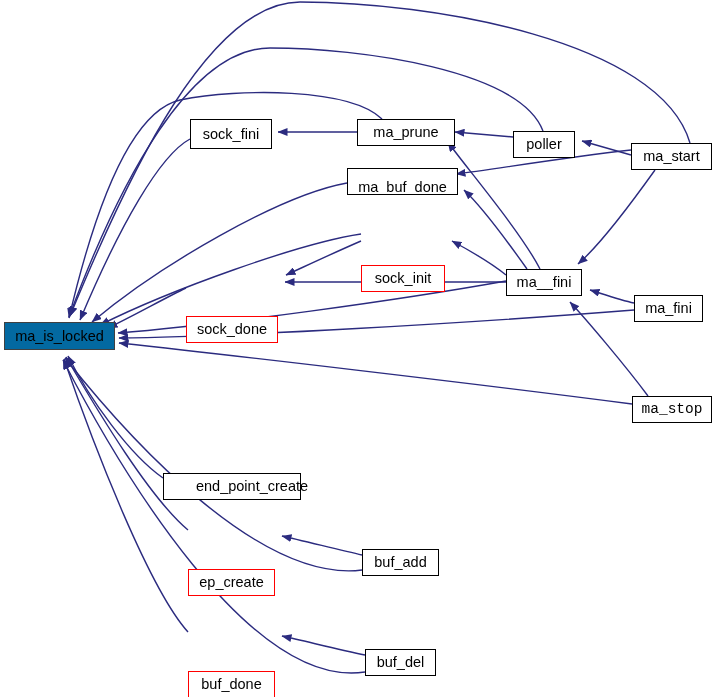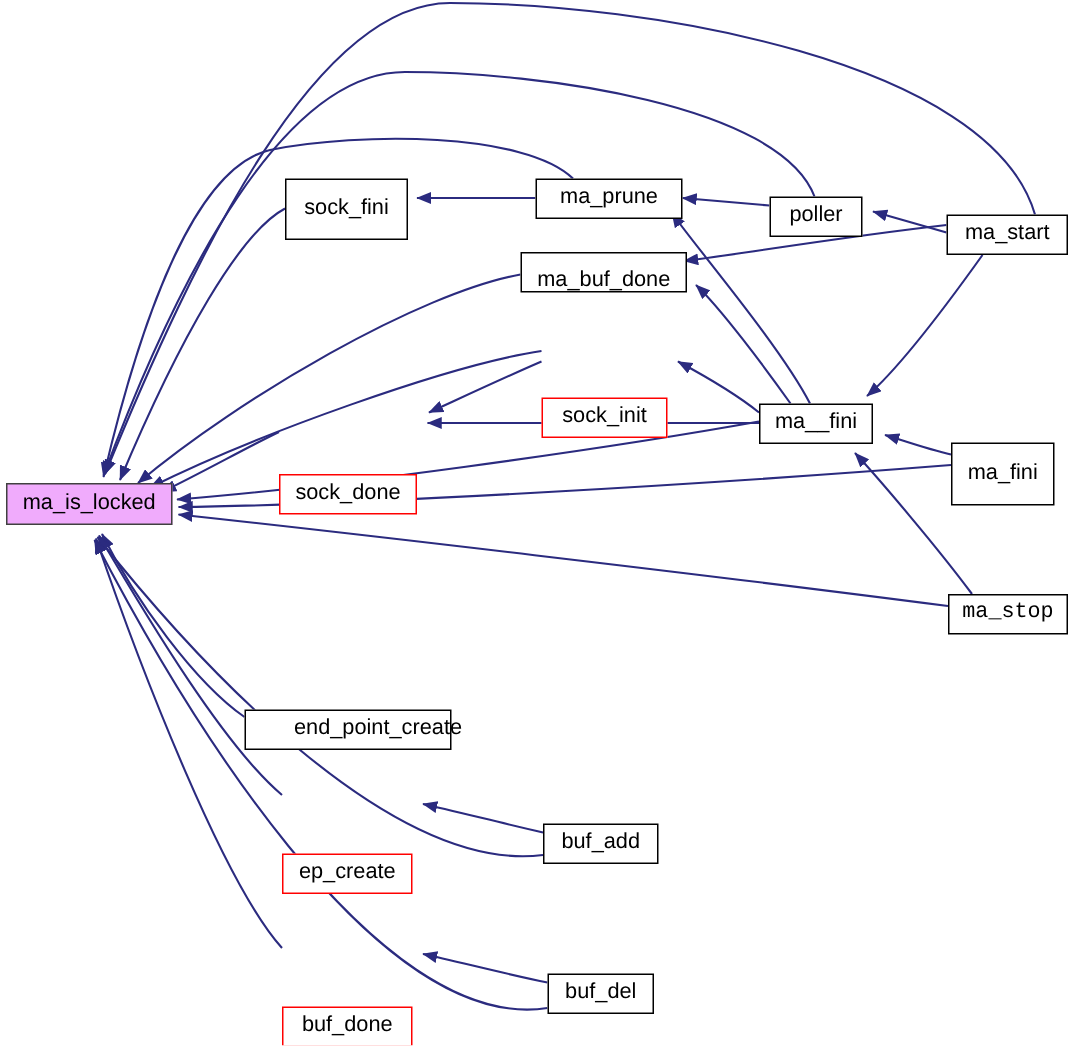--- a/index.html
+++ b/index.html
@@ -5,21 +5,21 @@
 <style>
   html,body{margin:0;padding:0;background:#ffffff;}
   body{font-family:"Liberation Sans","DejaVu Sans",sans-serif;}
   #canvas{position:relative;width:716px;height:697px;background:#ffffff;overflow:hidden;}
   #edges{position:absolute;left:0;top:0;width:716px;height:697px;}
   .node{position:absolute;box-sizing:border-box;display:flex;align-items:center;
         justify-content:center;background:#ffffff;border:1px solid #000000;
         font-size:14.5px;color:#000000;line-height:1;white-space:nowrap;
         letter-spacing:0px;}
   .node.red{border-color:#ff0000;margin-top:47px;}
-  .node.focus{background:#f0abfc;border-color:#404040;}
+  .node.focus{background:#0369a1;border-color:#404040;}
   .node .lbl{display:block;transform:translateY(-0.5px);}
 </style>
 </head>
 <body>
 
 <div id="canvas">
   <svg id="edges" viewBox="0 0 716 697" xmlns="http://www.w3.org/2000/svg">
     <defs>
       <marker id="ah" markerWidth="10" markerHeight="8" refX="9.5" refY="4" orient="auto" markerUnits="userSpaceOnUse">
         <path d="M0,0 L10,4 L0,8 z" fill="#2b2b7f"></path>
@@ -54,21 +54,21 @@
         <path d="M 648 396 C 625 365 585 318 570 302" marker-end="url(#ah)"></path>
         <path d="M 361 241 C 340 250 310 264 286 275" marker-end="url(#ah)"></path>
         <path d="M 362 555 C 340 550 300 540 282 536" marker-end="url(#ah)"></path>
         <path d="M 365 655 C 340 650 305 641 282 636" marker-end="url(#ah)"></path>
       </g>
   </svg>
   <div id="node-layer">
       <div class="node focus" style="left: 4px; top: 322px; width: 111px; height: 28px;">
         <span class="lbl">ma_is_locked</span>
       </div>
-      <div class="node" style="left: 190px; top: 119px; width: 82px; height: 41px;">
+      <div class="node" style="left: 190px; top: 119px; width: 82px; height: 30px;">
         <span class="lbl">sock_fini</span>
       </div>
       <div class="node" style="left: 357px; top: 119px; width: 98px; height: 27px;">
         <span class="lbl">ma_prune</span>
       </div>
       <div class="node" style="left: 513px; top: 131px; width: 62px; height: 27px;">
         <span class="lbl">poller</span>
       </div>
       <div class="node" style="left: 631px; top: 143px; width: 81px; height: 27px;">
         <span class="lbl">ma_start</span>
@@ -78,21 +78,21 @@
       </div>
       <div class="node red" style="left: 361px; top: 218px; width: 84px; height: 27px;">
         <span class="lbl">sock_init</span>
       </div>
       <div class="node red" style="left: 186px; top: 269px; width: 92px; height: 27px;">
         <span class="lbl">sock_done</span>
       </div>
       <div class="node" style="left: 506px; top: 269px; width: 76px; height: 27px;">
         <span class="lbl">ma__fini</span>
       </div>
-      <div class="node" style="left: 634px; top: 295px; width: 69px; height: 42px;">
+      <div class="node" style="left: 634px; top: 295px; width: 69px; height: 27px;">
         <span class="lbl">ma_fini</span>
       </div>
       <div class="node" style="left: 632px; top: 396px; width: 80px; height: 27px; font-family: Liberation Mono, monospace;">
         <span class="lbl">ma_stop</span>
       </div>
       <div class="node" style="left: 163px; top: 473px; width: 138px; height: 27px; padding-left: 40px;">
         <span class="lbl">end_point_create</span>
       </div>
       <div class="node red" style="left: 188px; top: 522px; width: 87px; height: 27px;">
         <span class="lbl">ep_create</span>

